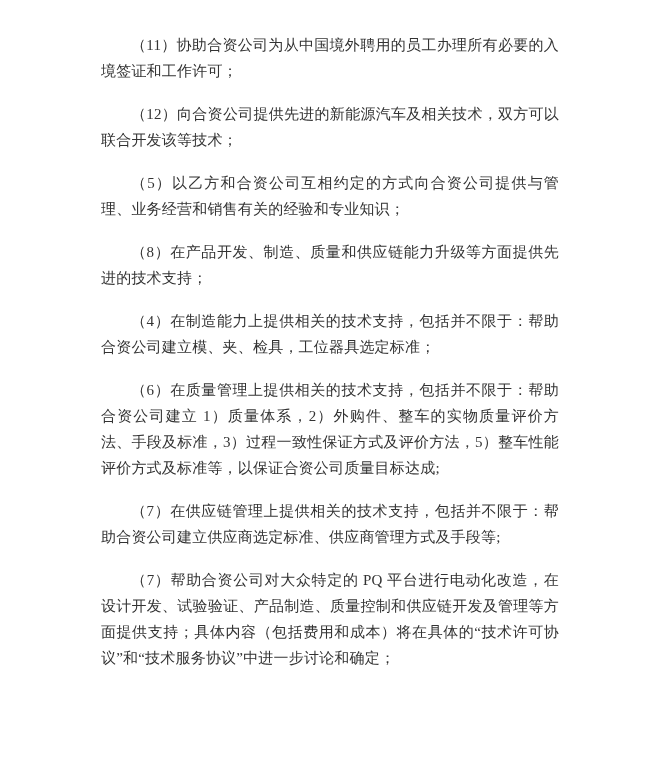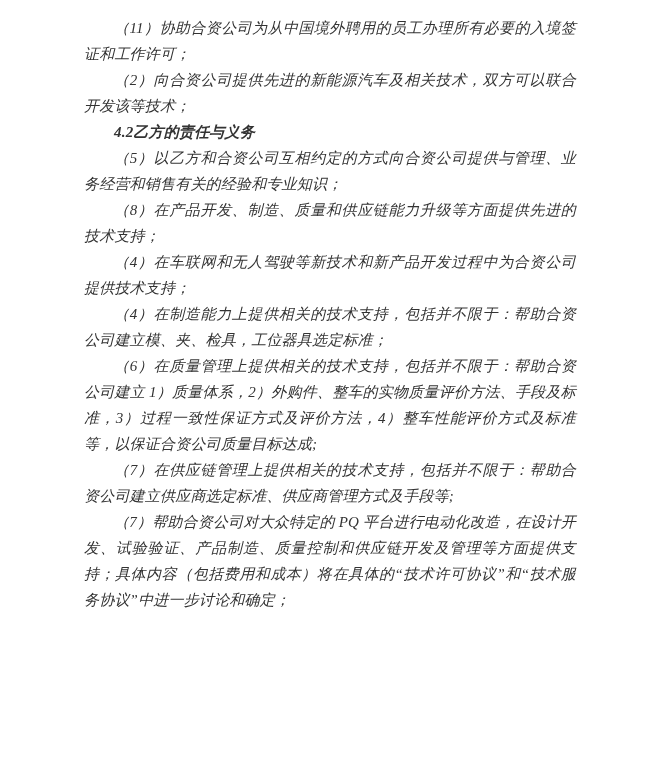--- a/index.html
+++ b/index.html
@@ -16,36 +16,33 @@
   }
   .doc-body {
     color: #333333;
     font-size: 15px;
     line-height: 26px;
     text-align: justify;
     letter-spacing: 0.2px;
   }
   .para {
     text-indent: 2em;
-    margin: 0;
-    font-style: italic;
+    margin: 17px;
   }
   .para-bold {
     font-weight: bold;
   }
 </style>
 </head>
 <body>
 
 <div class="page">
   <div class="doc-body">
       <p class="para">（11）协助合资公司为从中国境外聘用的员工办理所有必要的入境签证和工作许可；</p>
-      <p class="para">（2）向合资公司提供先进的新能源汽车及相关技术，双方可以联合开发该等技术；</p>
-      <p class="para para-bold">4.2乙方的责任与义务</p>
+      <p class="para">（12）向合资公司提供先进的新能源汽车及相关技术，双方可以联合开发该等技术；</p>
       <p class="para">（5）以乙方和合资公司互相约定的方式向合资公司提供与管理、业务经营和销售有关的经验和专业知识；</p>
       <p class="para">（8）在产品开发、制造、质量和供应链能力升级等方面提供先进的技术支持；</p>
-      <p class="para">（4）在车联网和无人驾驶等新技术和新产品开发过程中为合资公司提供技术支持；</p>
       <p class="para">（4）在制造能力上提供相关的技术支持，包括并不限于：帮助合资公司建立模、夹、检具，工位器具选定标准；</p>
-      <p class="para">（6）在质量管理上提供相关的技术支持，包括并不限于：帮助合资公司建立 1）质量体系，2）外购件、整车的实物质量评价方法、手段及标准，3）过程一致性保证方式及评价方法，4）整车性能评价方式及标准等，以保证合资公司质量目标达成;</p>
+      <p class="para">（6）在质量管理上提供相关的技术支持，包括并不限于：帮助合资公司建立 1）质量体系，2）外购件、整车的实物质量评价方法、手段及标准，3）过程一致性保证方式及评价方法，5）整车性能评价方式及标准等，以保证合资公司质量目标达成;</p>
       <p class="para">（7）在供应链管理上提供相关的技术支持，包括并不限于：帮助合资公司建立供应商选定标准、供应商管理方式及手段等;</p>
       <p class="para">（7）帮助合资公司对大众特定的 PQ 平台进行电动化改造，在设计开发、试验验证、产品制造、质量控制和供应链开发及管理等方面提供支持；具体内容（包括费用和成本）将在具体的“技术许可协议”和“技术服务协议”中进一步讨论和确定；</p>
     </div>
 </div>
 
 </body></html>

